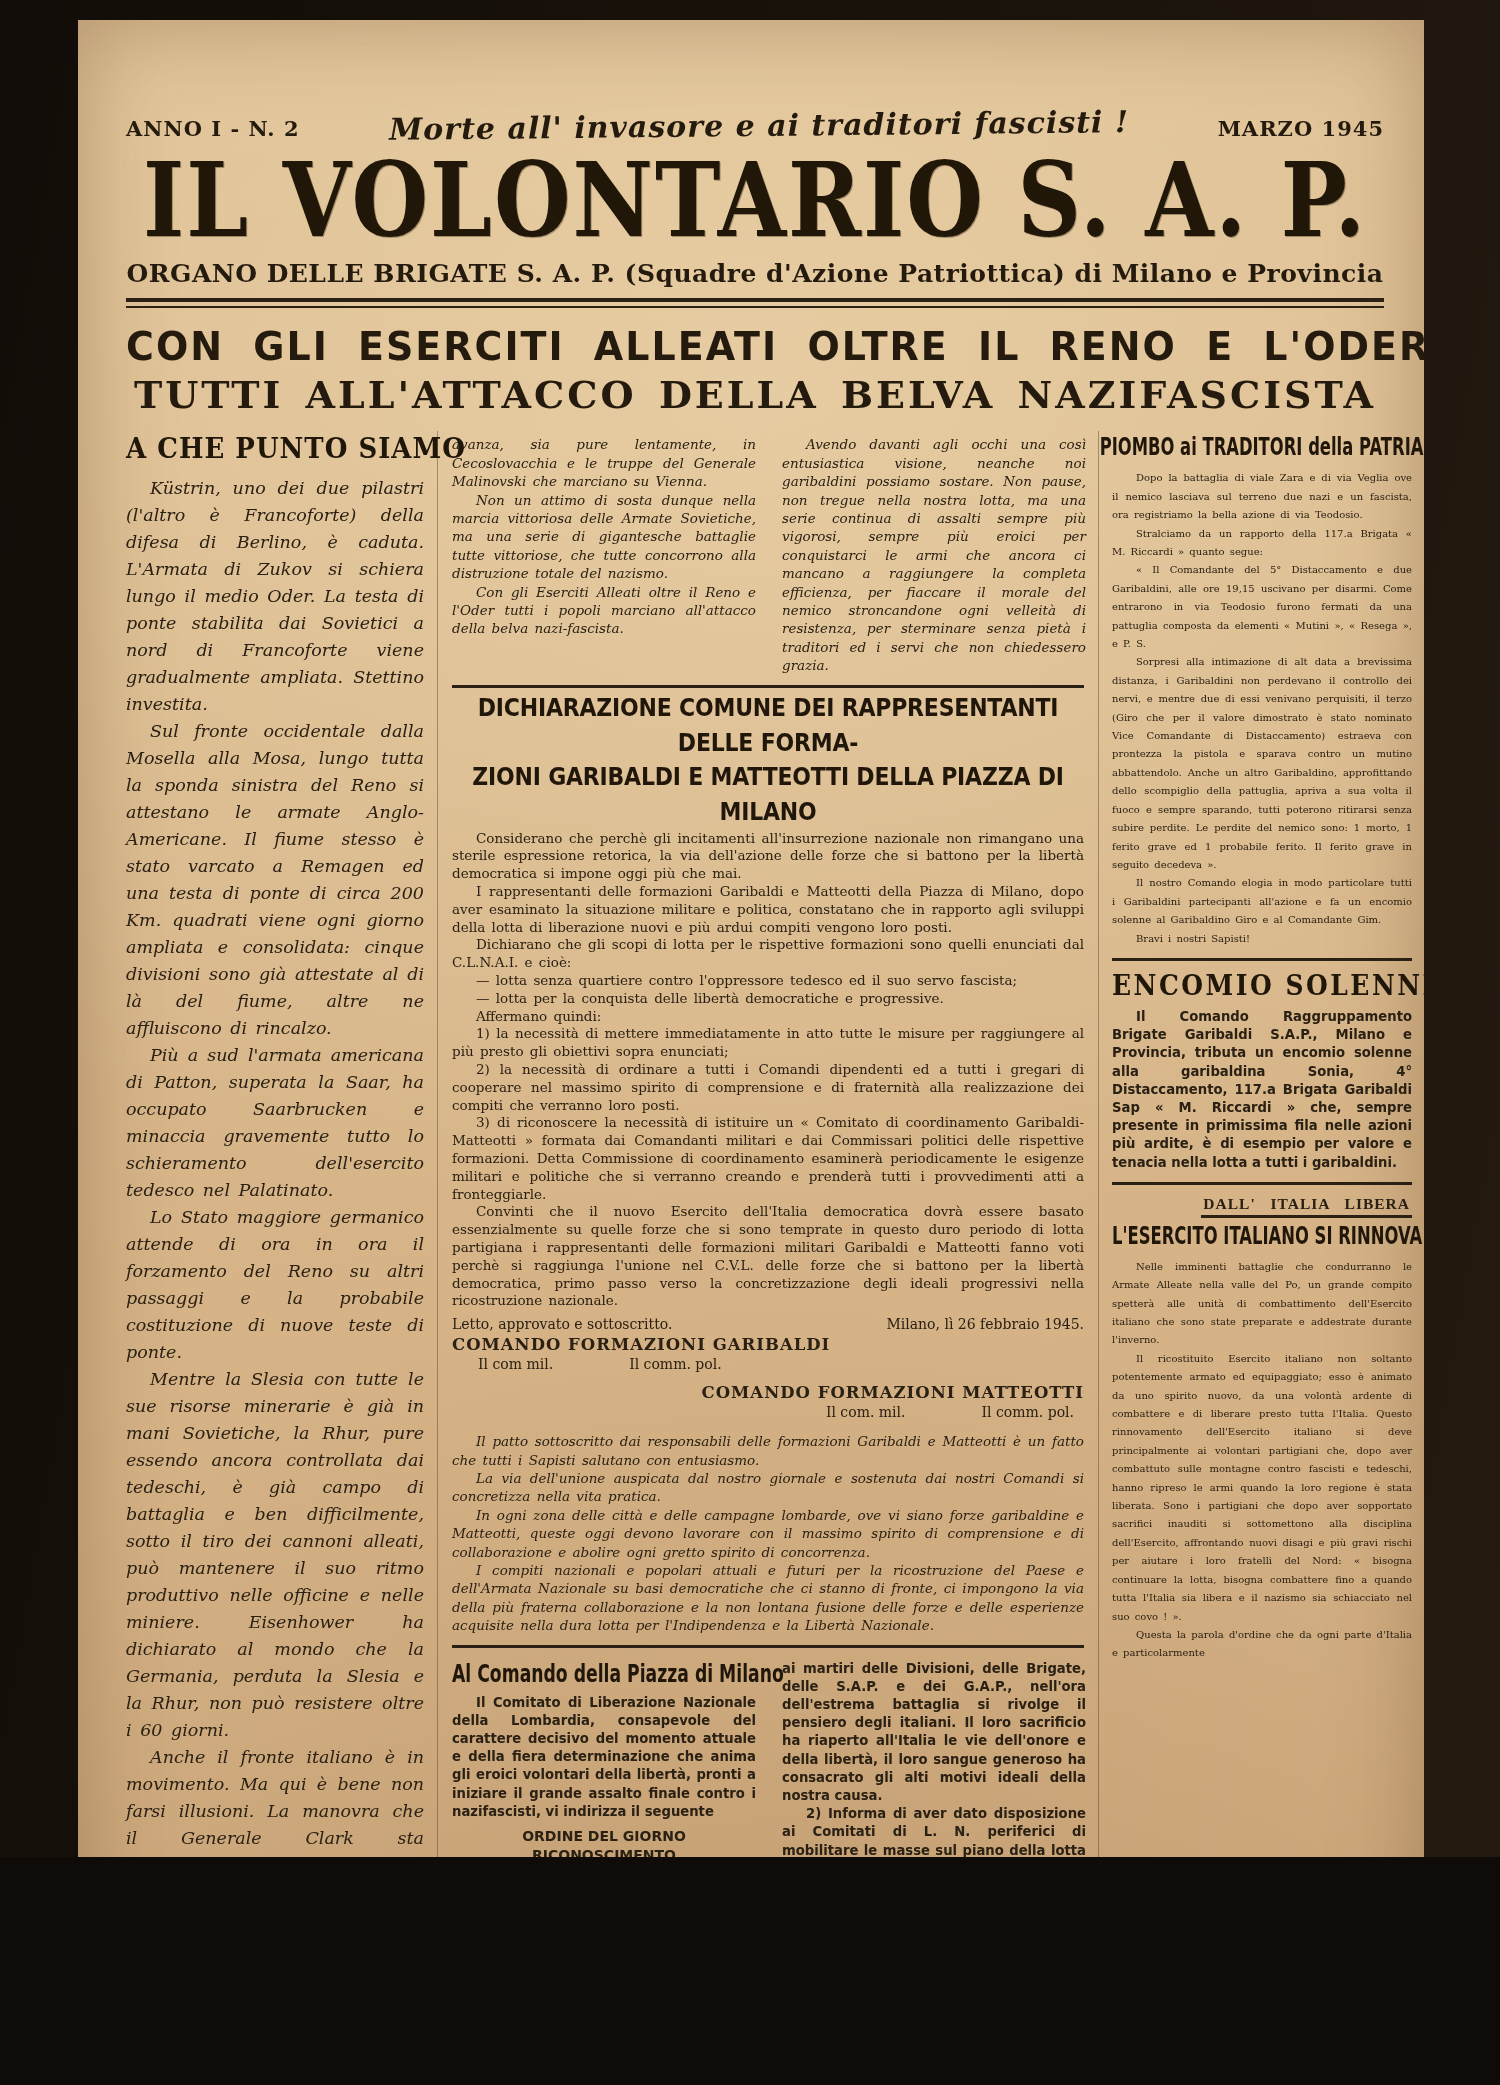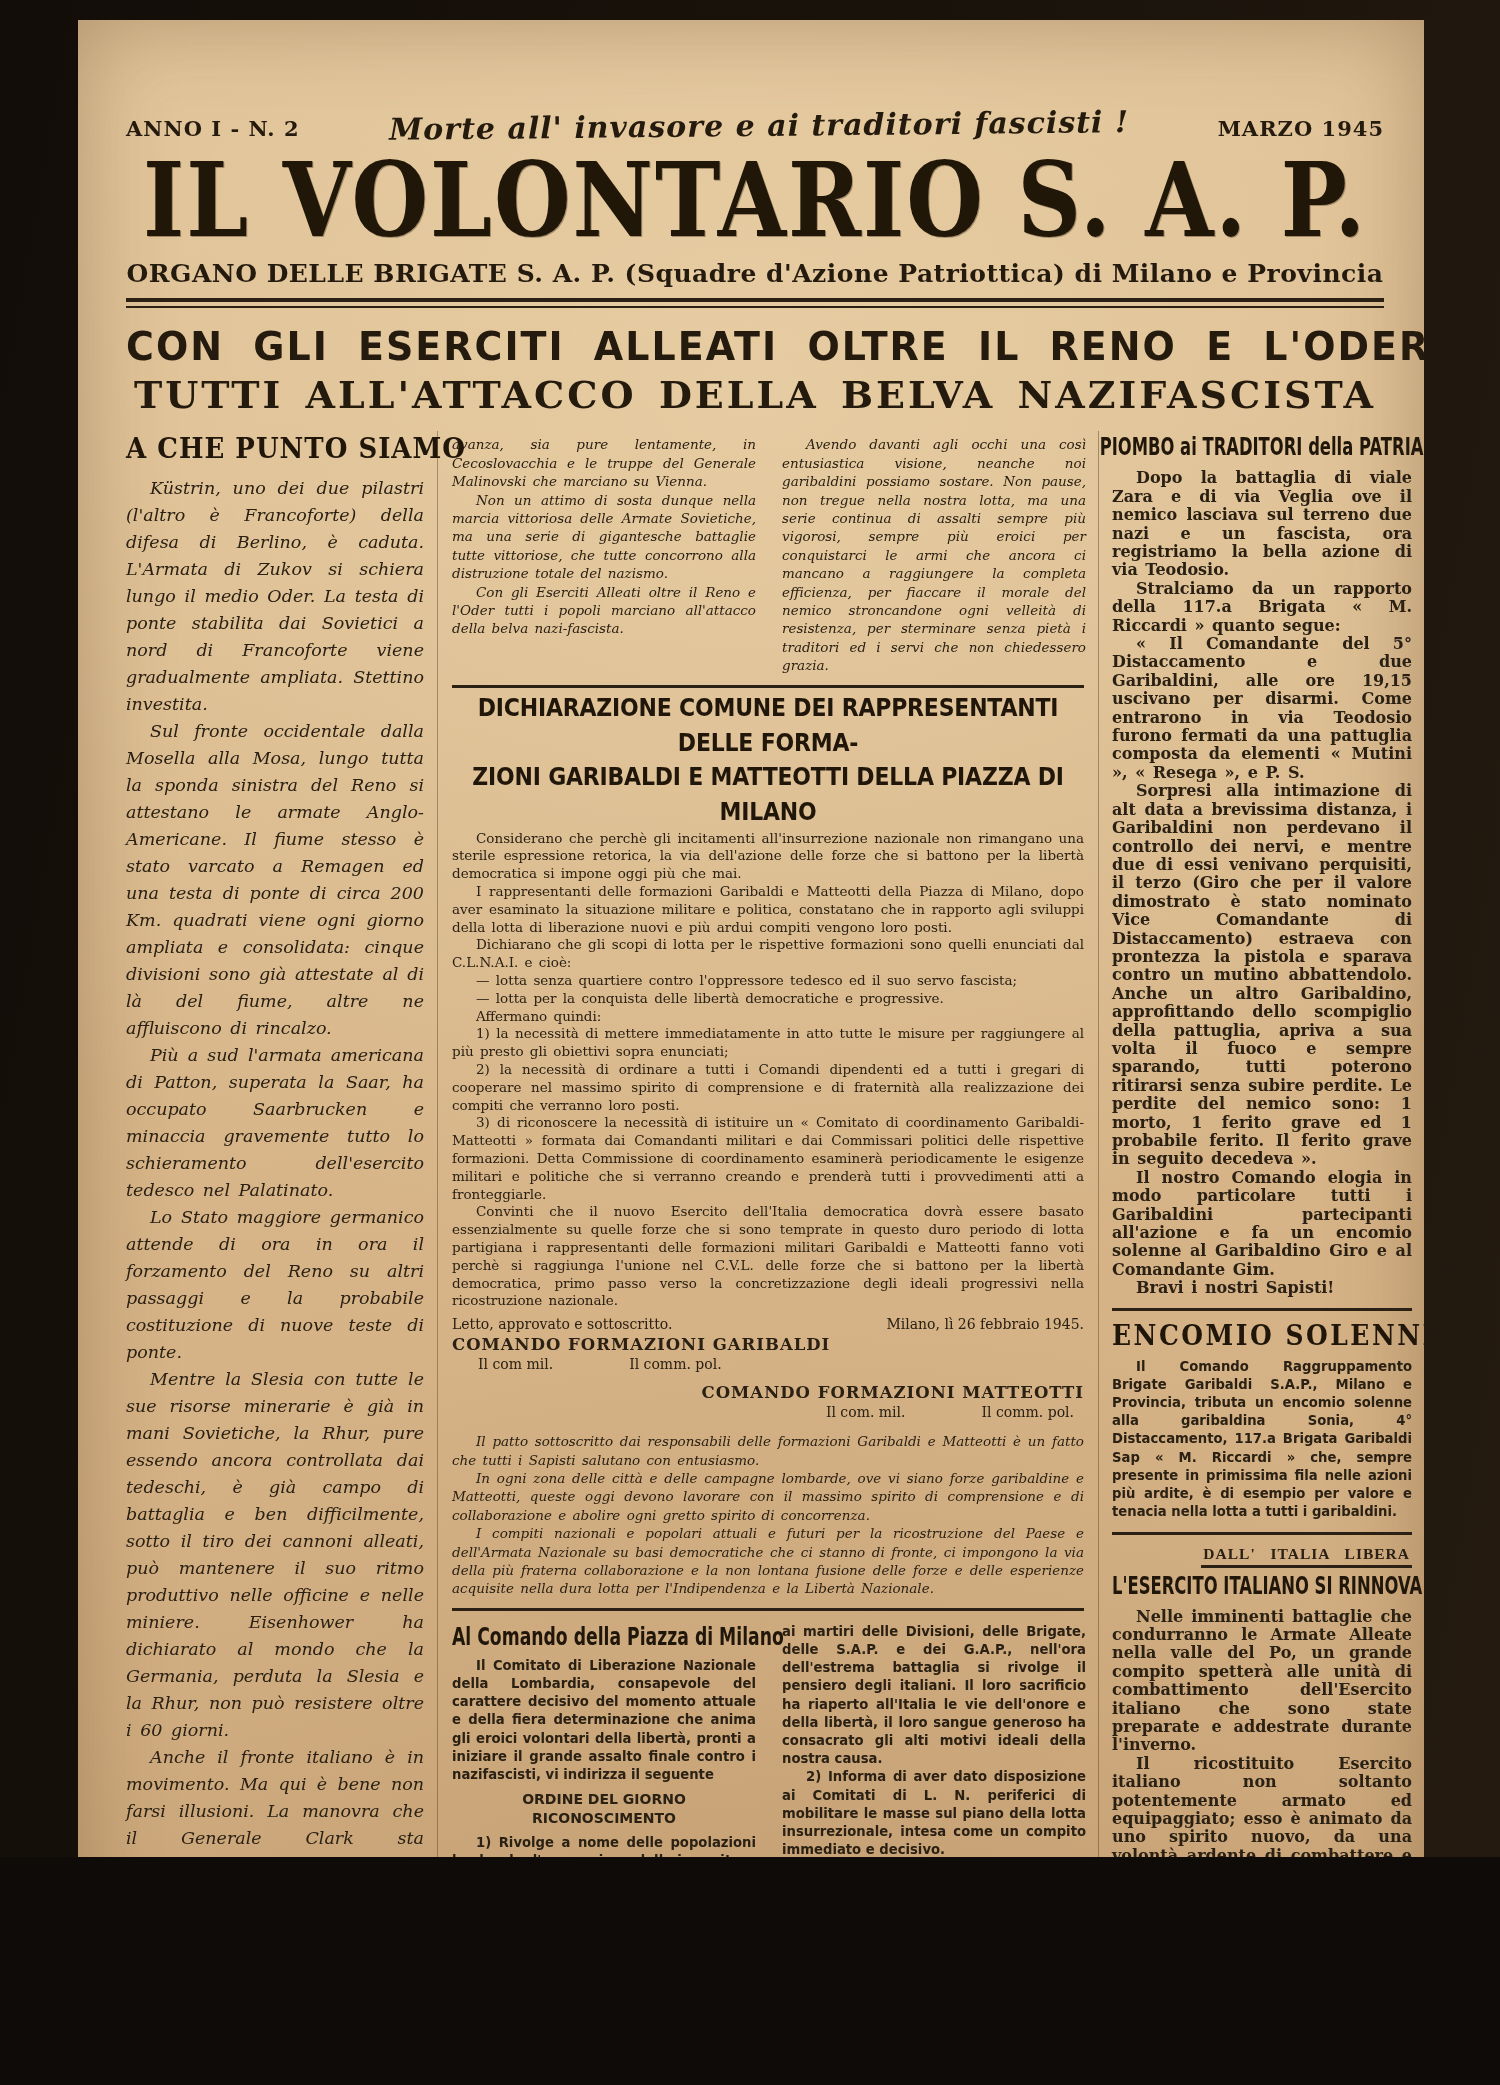--- a/index.html
+++ b/index.html
@@ -33,21 +33,21 @@
   .mid{width:662px;flex:none;box-sizing:border-box;padding:0 14px;
     border-left:1px solid rgba(70,48,26,.40);border-right:1px solid rgba(70,48,26,.40);}
   .col4{width:300px;flex:none;padding-left:13px;}
   p{margin:0;text-indent:24px;}
   .jt{text-align:justify;}
   .cont p:first-child{text-indent:0;}
   .c1-body{font-style:italic;font-size:17.5px;line-height:27px;word-spacing:3px;}
   .sm-it{font-style:italic;font-size:13.5px;line-height:18.4px;word-spacing:2px;}
   .dich-body{font-size:13.5px;line-height:17.8px;word-spacing:2px;}
   .bs{font-family:"DejaVu Sans",sans-serif;font-weight:bold;font-size:13.2px;line-height:18.2px;}
-  .c4-serif{font-size:16px;line-height:18.4px;word-spacing:2px;font-weight:bold;}
+  .c4-serif{font-size:10px;line-height:18.4px;word-spacing:2px;}
   
   .h-punto{margin:2px 0 12px;text-align:center;font-weight:bold;font-size:26px;letter-spacing:1px;
     white-space:nowrap;color:#20160a;transform:scaleY(1.1);}
   .rule{border:0;border-top:3.5px solid #2a2013;margin:10px 0;}
   .midtop{display:flex;gap:26px;margin-top:4px;}
   .midtop>div{width:304px;flex:none;}
   .dich-title{margin:12px 0 10px;text-align:center;font-family:"DejaVu Sans",sans-serif;font-weight:bold;
     font-size:22px;line-height:30px;letter-spacing:-.2px;color:#20160a;transform:scaleY(1.15);}
   .sigs{font-size:14.5px;margin-top:6px;}
   .sig-row{display:flex;justify-content:space-between;font-size:14px;}
@@ -154,20 +154,21 @@
               <div class="sig-name">COMANDO FORMAZIONI MATTEOTTI</div>
               <div class="sig-sub">
                 <span>Il com. mil.</span>
                 <span>Il comm. pol.</span>
               </div>
             </div>
           </div>
 
           <div class="sm-it jt commentary">
               <p>Il patto sottoscritto dai responsabili delle formazioni Garibaldi e Matteotti è un fatto che tutti i Sapisti salutano con entusiasmo.</p>
+              <p>La via dell'unione auspicata dal nostro giornale e sostenuta dai nostri Comandi si concretizza nella vita pratica.</p>
               <p>In ogni zona delle città e delle campagne lombarde, ove vi siano forze garibaldine e Matteotti, queste oggi devono lavorare con il massimo spirito di comprensione e di collaborazione e abolire ogni gretto spirito di concorrenza.</p>
               <p>I compiti nazionali e popolari attuali e futuri per la ricostruzione del Paese e dell'Armata Nazionale su basi democratiche che ci stanno di fronte, ci impongono la via della più fraterna collaborazione e la non lontana fusione delle forze e delle esperienze acquisite nella dura lotta per l'Indipendenza e la Libertà Nazionale.</p>
             </div>
         </div>
 
         <hr class="rule">
 
         <div class="midbottom">
           <div>
             <h5 class="h-alcomando">Al Comando della Piazza di Milano</h5>

